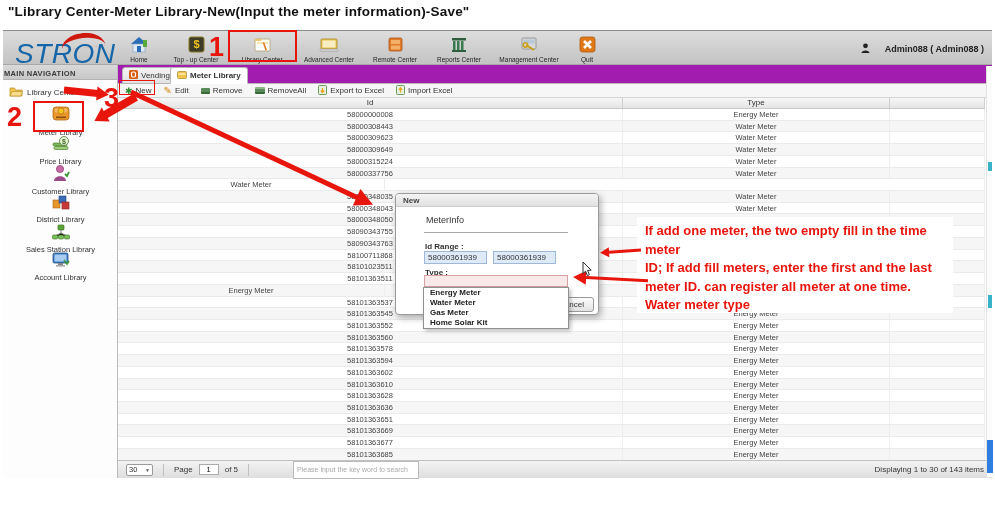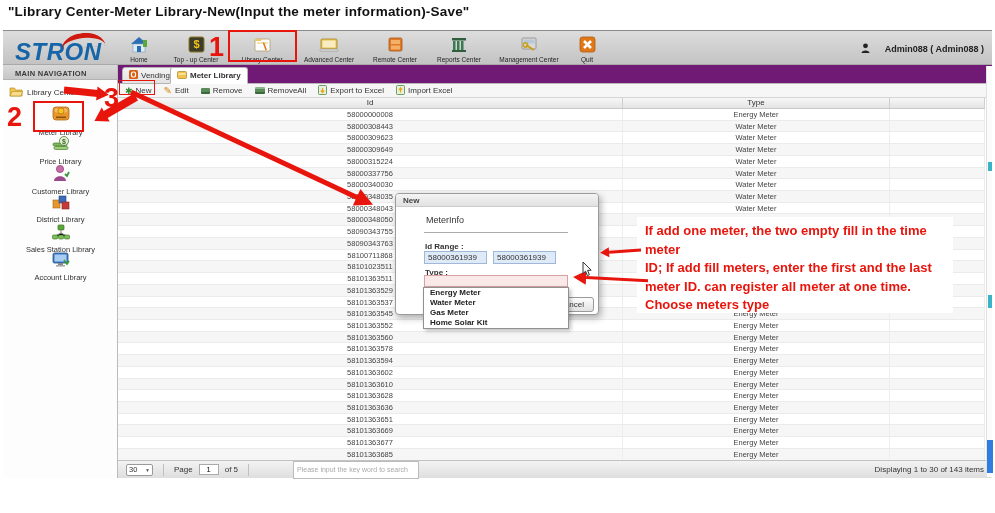--- a/index.html
+++ b/index.html
@@ -6,41 +6,41 @@
   html,body { background:#fff; }
   body { font-family:"Liberation Sans", sans-serif; }
   .page { position:relative; width:995px; height:513px; background:#fff; overflow:hidden; }
 
   .page-title { position:absolute; left:8px; top:4px; font-size:13.5px; font-weight:bold; color:#111; letter-spacing:.2px; }
 
   
   .navbar { position:absolute; left:3px; top:30px; width:989px; height:35px;
             background:linear-gradient(#dddddd,#c3c3c3); border-top:1px solid #8a8a8a; border-bottom:1px solid #a8a8a8; }
   .brand { position:absolute; left:12px; top:7px; width:100px; height:26px; }
-  .brand-text { font-size:24px; font-weight:bold; font-style:italic; color:#1565a8; letter-spacing:.5px; }
+  .brand-text { font-size:28px; font-weight:normal; font-style:italic; color:#1565a8; letter-spacing:.5px; }
   .swoosh { position:absolute; left:46px; top:-5px; width:44px; height:15px;
             border-top:5px solid #cf190f; border-radius:50%/100% 100% 0 0; transform:rotate(-6deg); }
   .nav-items { position:absolute; left:112px; top:3px; display:flex; align-items:flex-start; }
   .nav-item { display:flex; flex-direction:column; align-items:center; cursor:pointer; padding-top:1px; }
   .nav-item .nicon { width:22px; height:19px; display:flex; align-items:center; justify-content:center; }
   .nav-item .nlabel { font-size:6.5px; color:#222; margin-top:2px; white-space:nowrap; }
   .user-box { position:absolute; right:8px; top:12px; font-size:9px; font-weight:bold; color:#222; display:flex; align-items:center; gap:15px; }
 
   
   .sidebar { position:absolute; left:3px; top:65px; width:115px; height:413px; background:#fdfdfd; border-right:1px solid #bbb; }
   .side-header { height:15px; background:linear-gradient(#d9d9d9,#c7c7c7); border-bottom:1px solid #b2b2b2;
-                 font-size:7.5px; font-weight:bold; color:#3a3a3a; padding:4px 0 0 12px; letter-spacing:.3px; }
+                 font-size:7.5px; font-weight:bold; color:#3a3a3a; padding:4px 0 0 1px; letter-spacing:.3px; }
   .tree-root { position:absolute; left:6px; top:21px; display:flex; align-items:center; gap:4px; font-size:8px; color:#333; cursor:pointer; }
   .side-item { position:absolute; left:0; width:115px; text-align:center; cursor:pointer; }
   .side-item .slabel { font-size:7.5px; color:#333; margin-top:1px; }
   .side-item .sicon { display:inline-block; }
 
   
   .main { position:absolute; left:118px; top:65px; width:874px; height:413px; background:#fff; }
-  .tabbar { position:absolute; left:0; top:0; width:874px; height:19px; background:#701a75; border-bottom:1px solid #b8b8b8; }
+  .tabbar { position:absolute; left:0; top:0; width:874px; height:19px; background:#a21caf; border-bottom:1px solid #b8b8b8; }
   .tab { position:absolute; top:2px; height:17px; display:flex; align-items:center; gap:3px; padding:0 6px;
          border:1px solid #b5b5b5; border-radius:3px 3px 0 0; font-size:8px; color:#333; cursor:pointer; }
   .tab.inactive { left:4px; background:linear-gradient(#f3f3f3,#e2e2e2); }
   .tab.active { left:52px; background:#fff; border-bottom-color:#fff; font-weight:bold; }
   .toolbar { position:absolute; left:0; top:19px; width:874px; height:14px; background:#f6f6f6; border-bottom:1px solid #d4d4d4;
              display:flex; align-items:center; gap:12px; padding-left:7px; }
   .tbtn { display:flex; align-items:center; gap:3px; font-size:8px; color:#333; cursor:pointer; white-space:nowrap; }
 
   .grid-header { position:absolute; left:0; top:33px; width:867px; height:11px;
                  background:linear-gradient(#f7f7f7,#e4e4e4); border-bottom:1px solid #c9c9c9; display:flex; }
@@ -383,21 +383,20 @@
           <div class="cell c3"></div>
         </div>
 
         <div class="row">
           <div class="cell c1">58000337756</div>
           <div class="cell c2">Water Meter</div>
           <div class="cell c3"></div>
         </div>
 
         <div class="row">
-          <div class="cell c1">58000340030</div>
           <div class="cell c2">Water Meter</div>
           <div class="cell c3"></div>
         </div>
 
         <div class="row">
           <div class="cell c1">58000348035</div>
           <div class="cell c2">Water Meter</div>
           <div class="cell c3"></div>
         </div>
 
@@ -437,21 +436,20 @@
           <div class="cell c3"></div>
         </div>
 
         <div class="row">
           <div class="cell c1">58101363511</div>
           <div class="cell c2">Energy Meter</div>
           <div class="cell c3"></div>
         </div>
 
         <div class="row">
-          <div class="cell c1">58101363529</div>
           <div class="cell c2">Energy Meter</div>
           <div class="cell c3"></div>
         </div>
 
         <div class="row">
           <div class="cell c1">58101363537</div>
           <div class="cell c2">Energy Meter</div>
           <div class="cell c3"></div>
         </div>
 
@@ -552,21 +550,21 @@
   <div class="scrollstrip">
     <div class="smark" style="top:96px;height:9px;"></div>
     <div class="smark" style="top:229px;height:13px;"></div>
     <div class="sthumb" style="top:374px;height:33px;"></div>
   </div>
 
   <div class="red-note">
     <div>If add one meter, the two empty fill in the time meter</div>
     <div>ID; If  add fill meters,  enter the first  and the last</div>
     <div>meter ID. can register all meter at one time.</div>
-    <div>Choose meters type</div>
+    <div>Water meter type</div>
   </div>
 
   <div class="modal">
     <div class="modal-header">New</div>
     <div class="m-legend">MeterInfo</div>
     <div class="m-line"></div>
     <div class="m-label" style="left:29px;top:48px;">Id Range :</div>
     <input class="m-input" style="left: 28px; top: 57px; width: 63px;" value="58000361939">
     <input class="m-input" style="left: 97px; top: 57px; width: 63px;" value="58000361939">
     <div class="m-label" style="left:29px;top:74px;">Type :</div>

